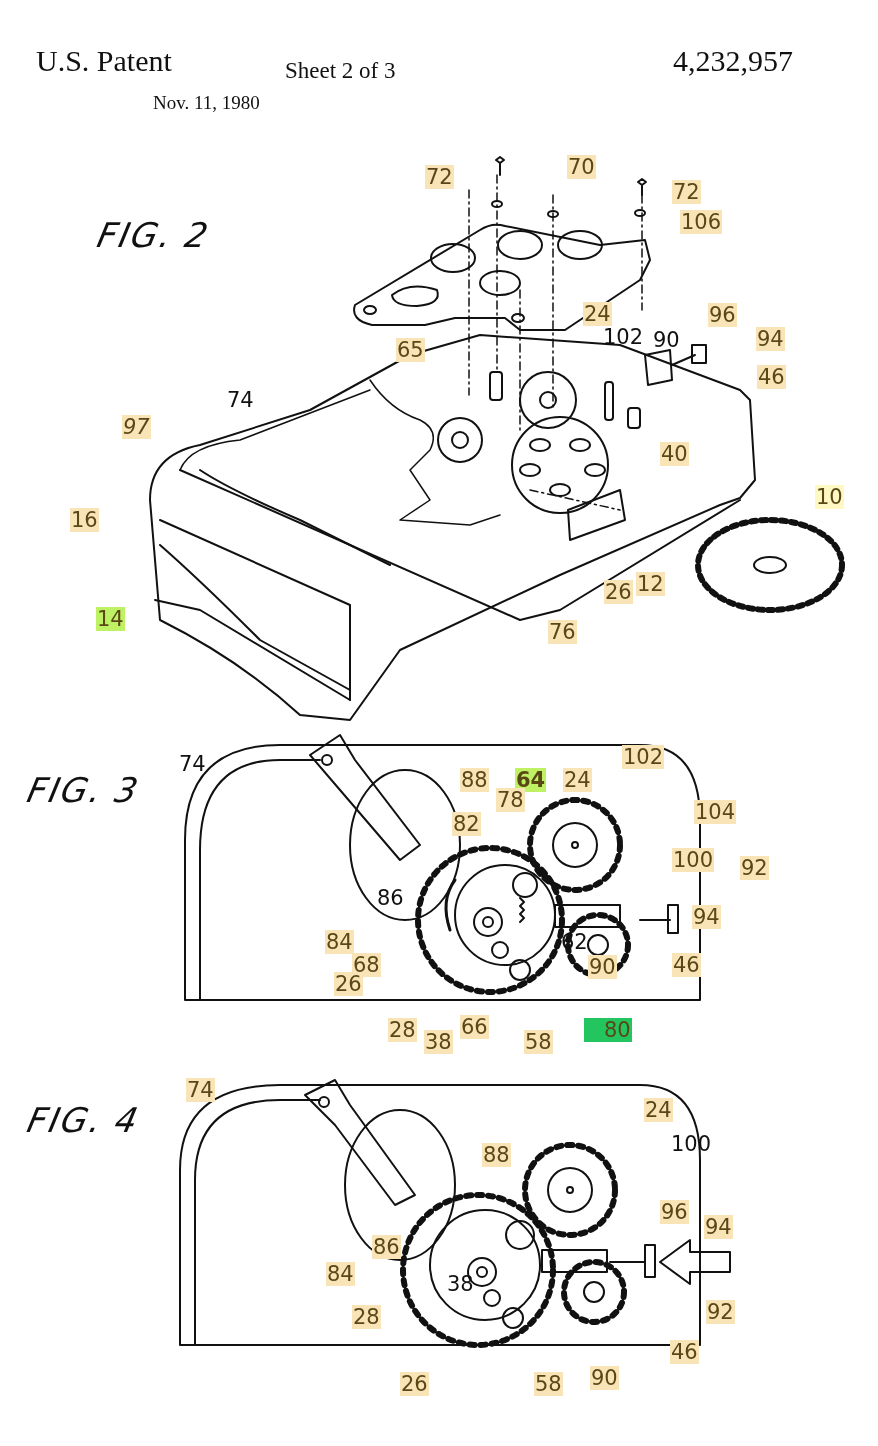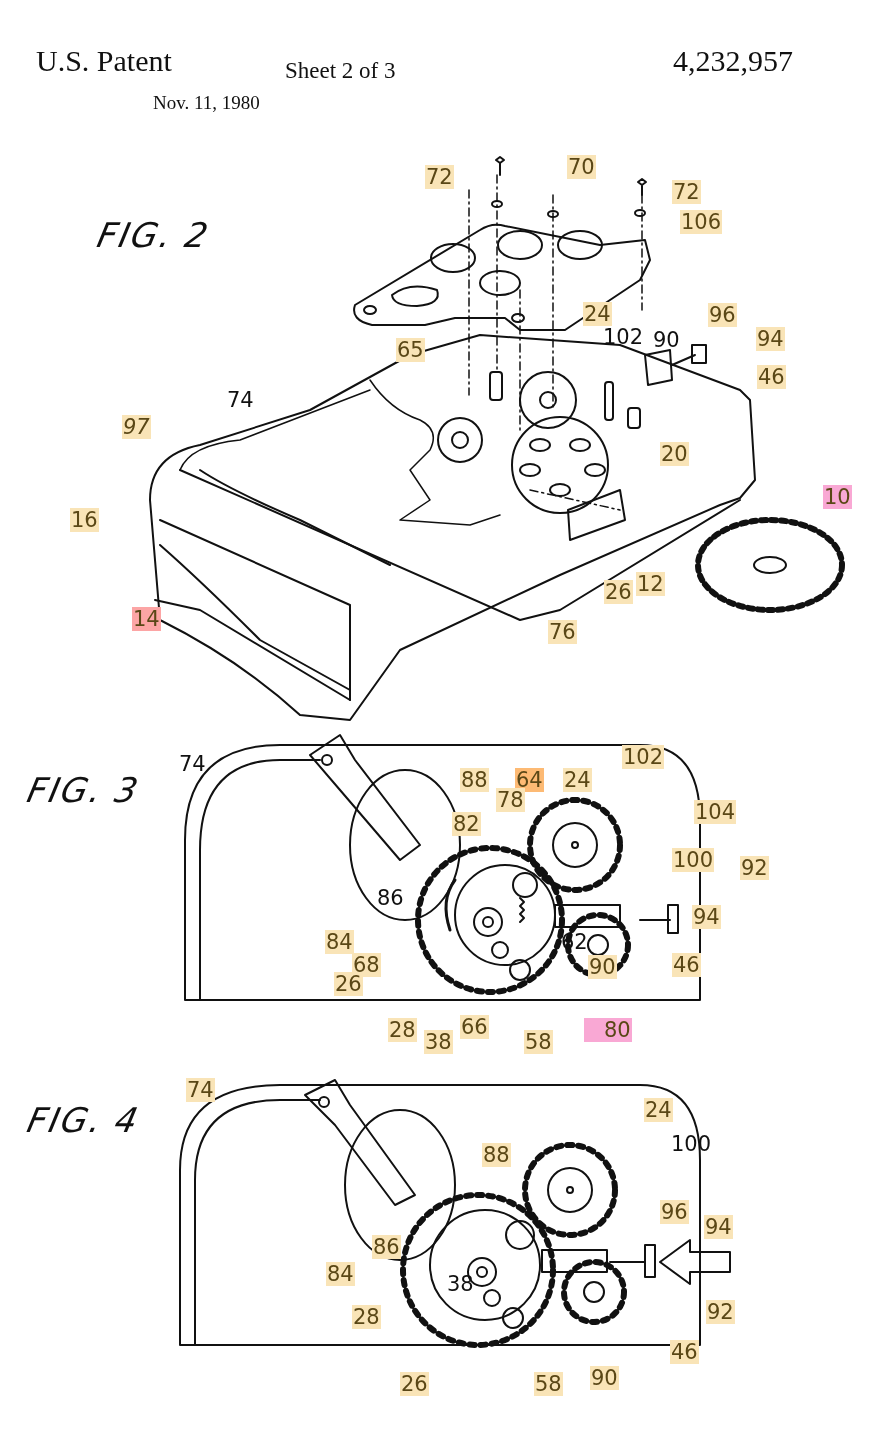--- a/index.html
+++ b/index.html
@@ -154,51 +154,51 @@
   <span class="ref hl" style="left: 680px; top: 210px; background: rgb(249, 228, 183);">106</span>
   <span class="ref hl" style="left: 708px; top: 303px; background: rgb(249, 228, 183);">96</span>
   <span class="ref hl" style="left: 756px; top: 327px; background: rgb(249, 228, 183);">94</span>
   <span class="ref hl" style="left: 583px; top: 302px; background: rgb(249, 228, 183);">24</span>
   <span class="ref" style="left:602px;top:325px;">102</span>
   <span class="ref" style="left:652px;top:328px;">90</span>
   <span class="ref hl" style="left: 757px; top: 365px; background: rgb(249, 228, 183);">46</span>
   <span class="ref hl" style="left: 396px; top: 338px; background: rgb(249, 228, 183);">65</span>
   <span class="ref" style="left:226px;top:388px;">74</span>
   <span class="ref hl" style="left: 122px; top: 415px; background: rgb(249, 228, 183); font-style: italic;">97</span>
-  <span class="ref hl" style="left: 660px; top: 442px; background: rgb(249, 228, 183);">20</span>
+  <span class="ref hl" style="left: 660px; top: 442px; background: rgb(249, 228, 183);">40</span>
   <span class="ref hl" style="left: 70px; top: 508px; background: rgb(249, 228, 183);">16</span>
-  <span class="ref hl" style="left: 815px; top: 485px; background: #f9a8d4; margin-left: 8px;">10</span>
+  <span class="ref hl" style="left: 815px; top: 485px; background: #fef9c3;">10</span>
   <span class="ref hl" style="left: 636px; top: 572px; background: rgb(249, 228, 183);">12</span>
   <span class="ref hl" style="left: 604px; top: 580px; background: rgb(249, 228, 183);">26</span>
-  <span class="ref hl" style="left: 96px; top: 607px; background: #fca5a5; margin-left: 36px;">14</span>
+  <span class="ref hl" style="left: 96px; top: 607px; background: #bef264;">14</span>
   <span class="ref hl" style="left: 548px; top: 620px; background: rgb(249, 228, 183);">76</span>
 </div>
 
 <div id="fig3-refs">
   <span class="ref" style="left:178px;top:752px;">74</span>
   <span class="ref hl" style="left: 622px; top: 745px; background: rgb(249, 228, 183);">102</span>
   <span class="ref hl" style="left: 460px; top: 768px; background: rgb(249, 228, 183);">88</span>
-  <span class="ref hl" style="left: 515px; top: 768px; background: #fdba74;">64</span>
+  <span class="ref hl" style="left: 515px; top: 768px; background: #bef264; font-weight: bold;">64</span>
   <span class="ref hl" style="left: 563px; top: 768px; background: rgb(249, 228, 183);">24</span>
   <span class="ref hl" style="left: 496px; top: 788px; background: rgb(249, 228, 183);">78</span>
   <span class="ref hl" style="left: 694px; top: 800px; background: rgb(249, 228, 183);">104</span>
   <span class="ref hl" style="left: 452px; top: 812px; background: rgb(249, 228, 183);">82</span>
   <span class="ref hl" style="left: 672px; top: 848px; background: rgb(249, 228, 183);">100</span>
   <span class="ref hl" style="left: 740px; top: 856px; background: rgb(249, 228, 183);">92</span>
   <span class="ref" style="left:376px;top:886px;">86</span>
   <span class="ref hl" style="left: 692px; top: 905px; background: rgb(249, 228, 183);">94</span>
   <span class="ref hl" style="left: 325px; top: 930px; background: rgb(249, 228, 183);">84</span>
   <span class="ref" style="left:520px;top:930px;margin-left:40px;">62</span>
   <span class="ref hl" style="left: 352px; top: 953px; background: rgb(249, 228, 183);">68</span>
   <span class="ref hl" style="left: 588px; top: 955px; background: rgb(249, 228, 183);">90</span>
   <span class="ref hl" style="left: 672px; top: 953px; background: rgb(249, 228, 183);">46</span>
   <span class="ref hl" style="left: 334px; top: 972px; background: rgb(249, 228, 183);">26</span>
   <span class="ref hl" style="left: 388px; top: 1018px; background: rgb(249, 228, 183);">28</span>
   <span class="ref hl" style="left: 460px; top: 1015px; background: rgb(249, 228, 183);">66</span>
-  <span class="ref hl" style="left: 584px; top: 1018px; background: #f9a8d4; padding-left: 20px;">80</span>
+  <span class="ref hl" style="left: 584px; top: 1018px; background: #22c55e; padding-left: 20px;">80</span>
   <span class="ref hl" style="left: 424px; top: 1030px; background: rgb(249, 228, 183);">38</span>
   <span class="ref hl" style="left: 524px; top: 1030px; background: rgb(249, 228, 183);">58</span>
 </div>
 
 <div id="fig4-refs">
   <span class="ref hl" style="left: 186px; top: 1078px; background: rgb(249, 228, 183);">74</span>
   <span class="ref hl" style="left: 644px; top: 1098px; background: rgb(249, 228, 183);">24</span>
   <span class="ref" style="left:670px;top:1132px;">100</span>
   <span class="ref hl" style="left: 482px; top: 1143px; background: rgb(249, 228, 183);">88</span>
   <span class="ref hl" style="left: 660px; top: 1200px; background: rgb(249, 228, 183);">96</span>

